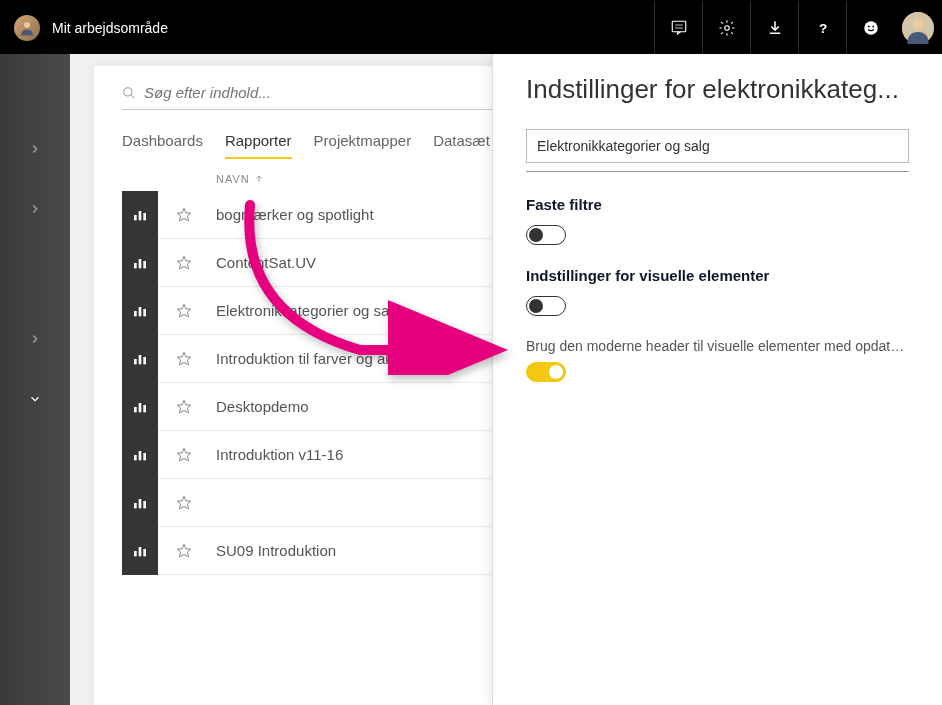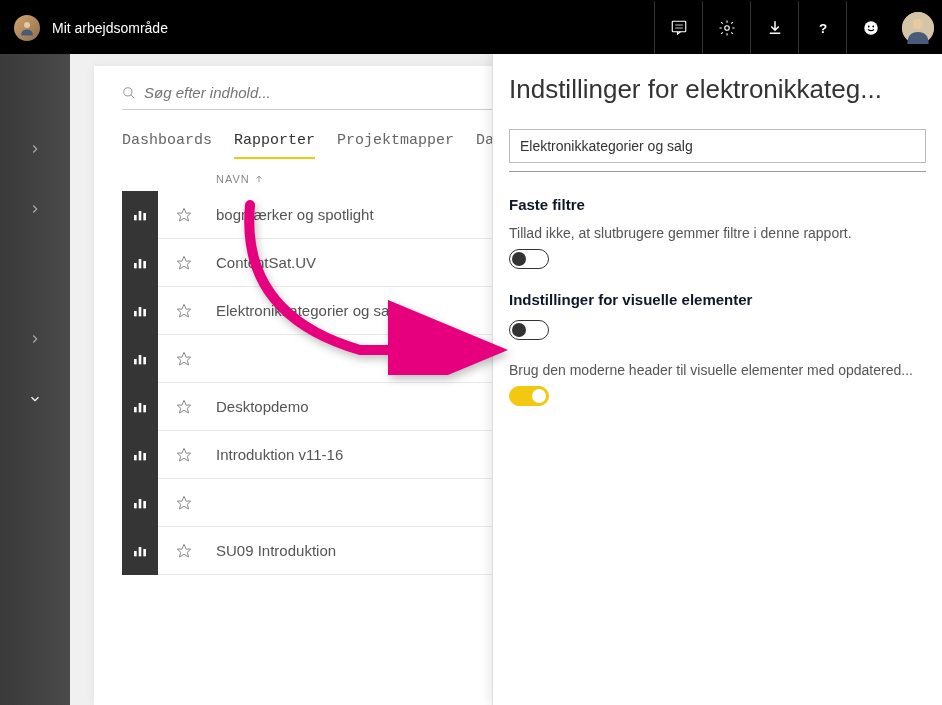--- a/index.html
+++ b/index.html
@@ -19,34 +19,34 @@
     .sidebar-item.sel svg { stroke: #fff; }
     
     .main { position: absolute; left: 70px; top: 54px; right: 0; bottom: 0; background: #f0f0f0; padding: 12px 0 0 24px; }
     .content-card { background: #fff; height: 100%; padding: 18px 28px 0 28px; box-shadow: 0 0 10px rgba(0,0,0,0.06); }
     
     .search-row { display: flex; align-items: center; border-bottom: 1px solid #ccc; padding-bottom: 8px; }
     .search-row svg { width: 14px; height: 14px; stroke: #888; fill: none; margin-right: 8px; }
     .search-input { border: none; outline: none; font-size: 15px; font-style: italic; color: #888; flex: 1; }
     
     .tabs { display: flex; gap: 22px; margin-top: 22px; }
-    .tab { font-size: 15px; color: #666; padding-bottom: 8px; cursor: pointer; font-family: Liberation Mono, monospace; }
+    .tab { font-size: 15px; color: #666; padding-bottom: 8px; cursor: pointer; }
     .tab.active { color: #333; border-bottom: 2px solid #f2c811; }
     
     .col-header { display: flex; align-items: center; gap: 4px; font-size: 11px; color: #888; margin: 14px 0 6px 94px; letter-spacing: 1px; }
     .col-header svg { width: 10px; height: 10px; stroke: #888; fill: none; stroke-width: 2; }
     
     .report-row { display: flex; align-items: center; height: 48px; border-bottom: 1px solid #eaeaea; }
     .report-icon { width: 36px; height: 48px; background: #353535; display: flex; align-items: center; justify-content: center; margin-right: 18px; }
     .report-icon svg { width: 16px; height: 16px; fill: #fff; }
     .star { width: 16px; height: 16px; margin-right: 24px; cursor: pointer; }
     .star svg { width: 16px; height: 16px; stroke: #888; fill: none; stroke-width: 1.5; }
     .report-name { font-size: 15px; color: #555; }
     
-    .pane { position: absolute; right: 0; top: 54px; width: 450px; height: calc(100% - 54px); background: #fff; padding: 20px 16px; border-left: 1px solid #ddd; box-shadow: -2px 0 12px rgba(0,0,0,0.1); }
+    .pane { position: absolute; right: 0; top: 54px; width: 450px; height: calc(100% - 54px); background: #fff; padding: 20px 33px; border-left: 1px solid #ddd; box-shadow: -2px 0 12px rgba(0,0,0,0.1); }
     .pane-title { font-size: 26px; font-weight: 300; color: #333; margin-bottom: 24px; white-space: nowrap; overflow: hidden; text-overflow: ellipsis; }
     .pane-label { font-size: 14px; color: #555; margin-bottom: 10px; }
     .pane-input { width: 100%; border: 1px solid #bbb; padding: 8px 10px; font-size: 14px; color: #333; margin-bottom: 8px; }
     .pane-underline { height: 1px; background: #999; margin-bottom: 24px; }
     .pane-section { font-size: 15px; font-weight: 600; color: #0f172a; margin-bottom: 12px; }
     .pane-text { font-size: 14px; color: #555; margin-bottom: 8px; white-space: nowrap; overflow: hidden; text-overflow: ellipsis; }
     
     .toggle { width: 40px; height: 20px; border-radius: 10px; position: relative; cursor: pointer; margin-bottom: 22px; }
     .toggle.off { background: #fff; border: 1px solid #333; }
     .toggle.off .knob { position: absolute; left: 2px; top: 2px; width: 14px; height: 14px; border-radius: 50%; background: #333; }
@@ -205,20 +205,21 @@
               <rect x="3" y="12" width="4" height="8"></rect>
               <rect x="10" y="6" width="4" height="14"></rect>
               <rect x="17" y="9" width="4" height="11"></rect>
             </svg>
     </div>
     <div class="star">
       <svg viewBox="0 0 24 24">
               <polygon points="12 2 15 9 22 9 17 14 19 21 12 17 5 21 7 14 2 9 9 9"></polygon>
             </svg>
     </div>
+    <div class="report-name">Introduktion til farver og akser</div>
         </div>
         <div class="report-row">
     <div class="report-icon">
       <svg viewBox="0 0 24 24">
               <rect x="3" y="12" width="4" height="8"></rect>
               <rect x="10" y="6" width="4" height="14"></rect>
               <rect x="17" y="9" width="4" height="11"></rect>
             </svg>
     </div>
     <div class="star">
@@ -275,21 +276,20 @@
       </div>
   </div>
 </div>
 
 <div class="pane">
   <div class="pane-title">Indstillinger for elektronikkateg...</div>
   <input class="pane-input" value="Elektronikkategorier og salg" style="">
   <div class="pane-underline"></div>
   
   <div class="pane-section">Faste filtre</div>
-  <div class="pane-text">Tillad ikke, at slutbrugere gemmer filtre i denne rapport.</div>
   <div class="toggle off">
       <div class="knob"></div>
     </div>
   
   <div class="pane-section">Indstillinger for visuelle elementer</div>
   <div class="toggle off">
       <div class="knob"></div>
     </div>
   
   <div class="pane-text">Brug den moderne header til visuelle elementer med opdatered...</div>

